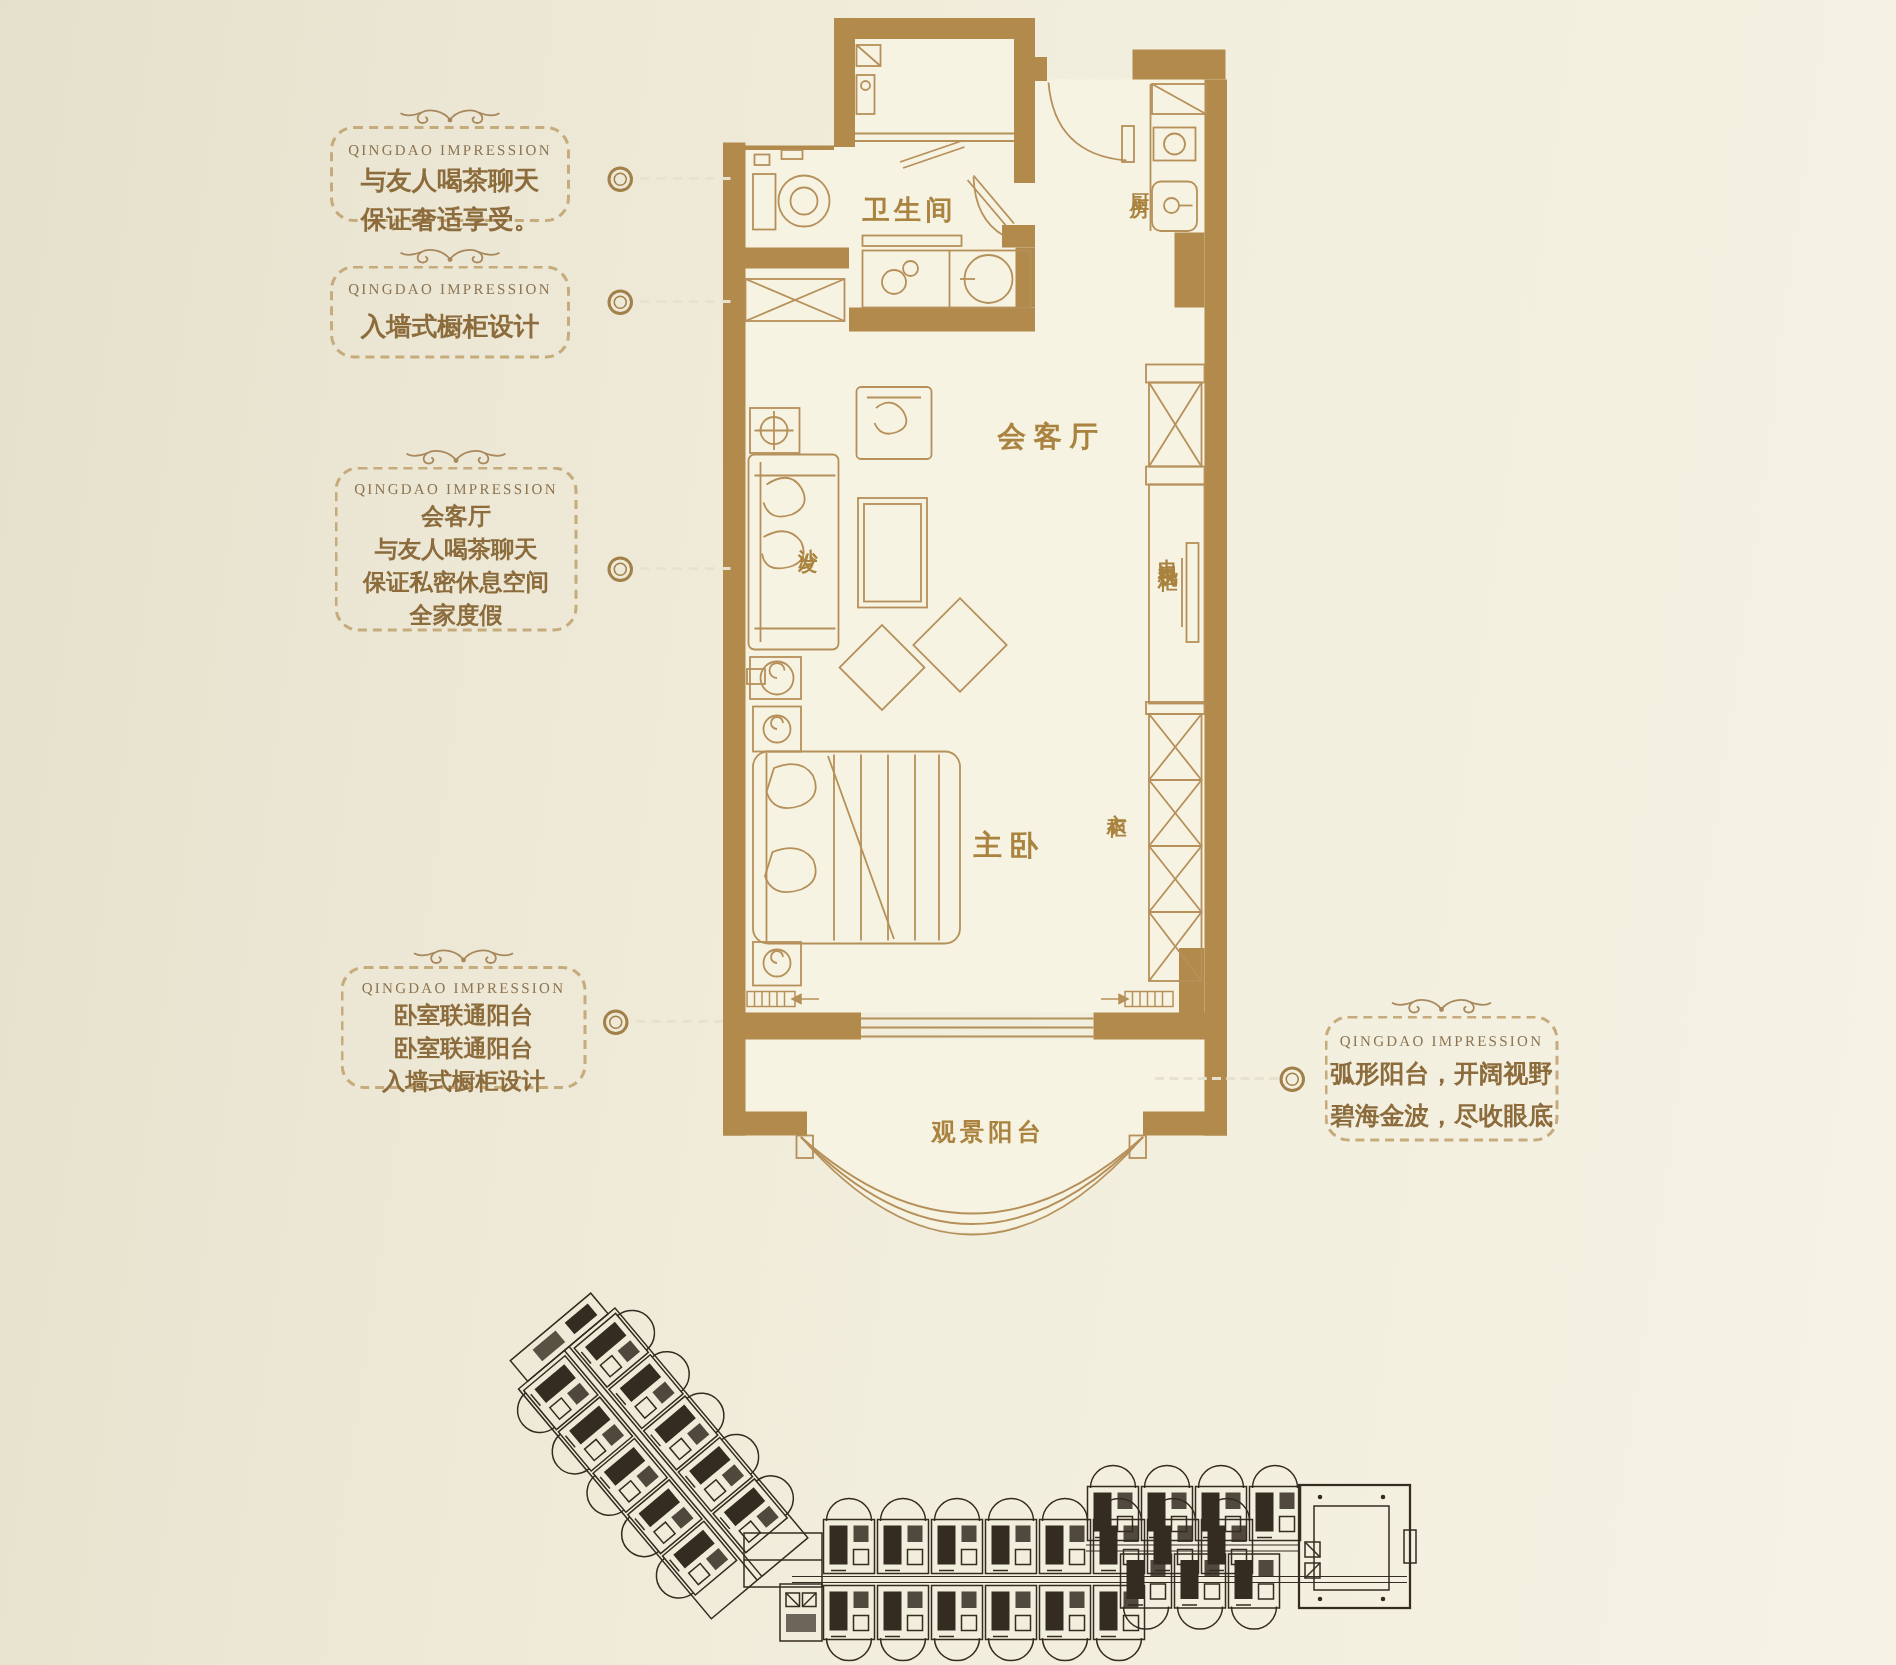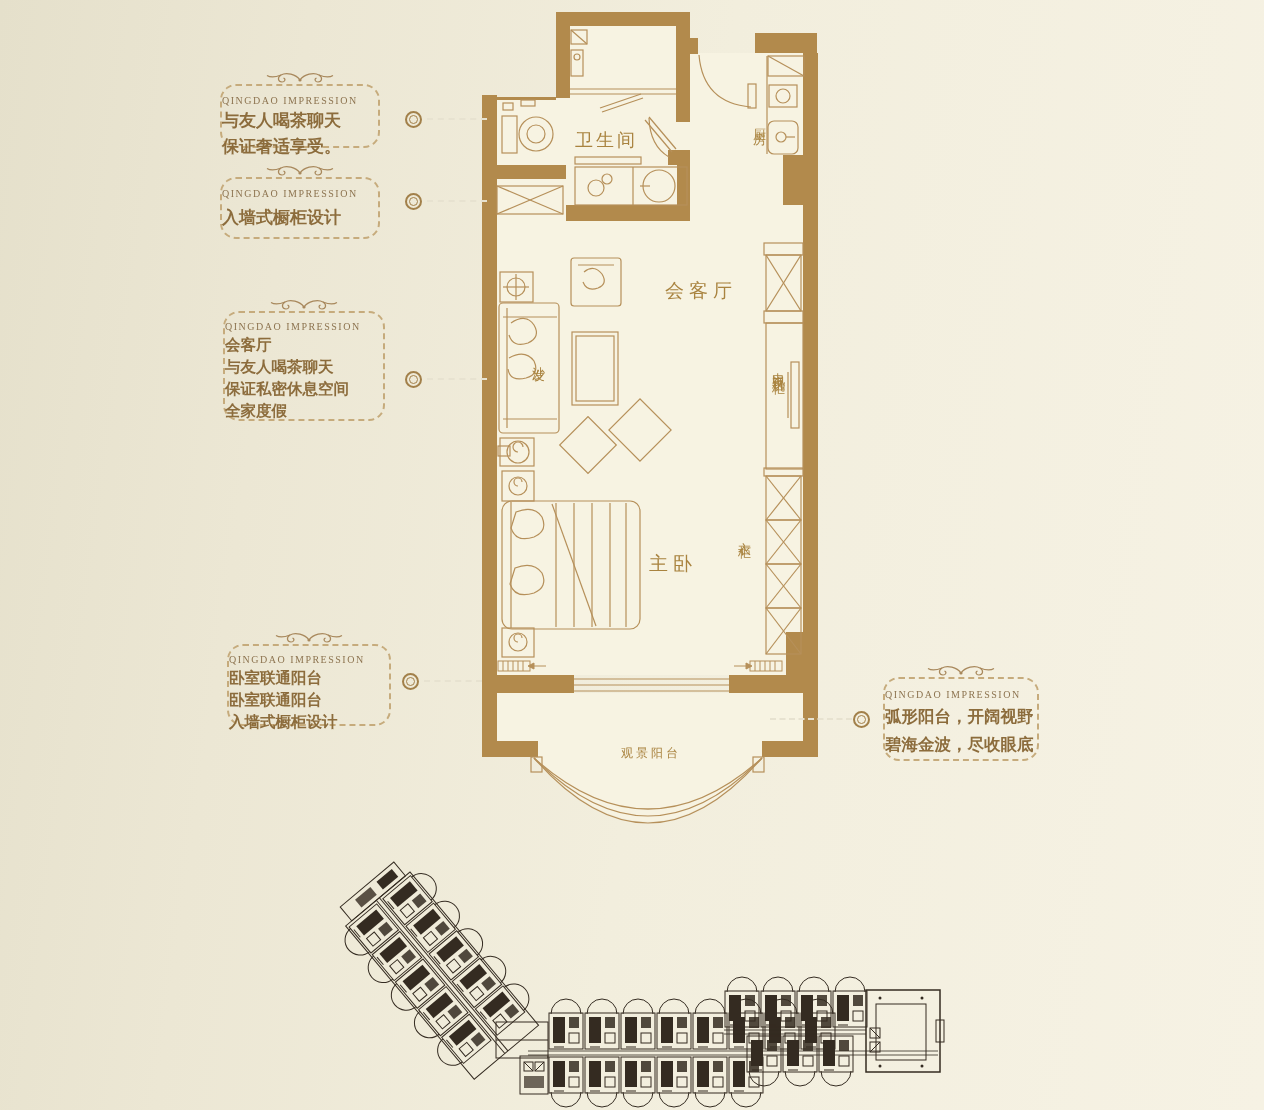--- a/index.html
+++ b/index.html
@@ -1,28 +1,28 @@
 <!DOCTYPE html>
 <html><head>
 <meta charset="utf-8">
 <style>
   html,body{margin:0;padding:0;}
   body{font-family:"Liberation Sans", sans-serif;}
   .canvas{position:relative;width:1264px;height:1110px;overflow:hidden;
     background:linear-gradient(98deg,#e5e0cb 0%,#ece7d4 22%,#f2eedd 52%,#f6f2e4 100%);}
   .plan-svg{position:absolute;left:0;top:0;}
   
-  .rlabel{position:absolute;color:#a9833f;font-weight:normal;white-space:nowrap;}
+  .rlabel{position:absolute;color:#a9833f;font-weight:bold;white-space:nowrap;}
   .rl-lg{font-size:19px;letter-spacing:5px;}
   .rl-md{font-size:18px;letter-spacing:3px;}
-  .rl-sm{font-size:12px;letter-spacing:3px;}
+  .rl-sm{font-size:16px;letter-spacing:3px;}
   .v{writing-mode:vertical-rl;text-orientation:upright;letter-spacing:3px;font-size:13px;}
   
   .callout{position:absolute;border:2px dashed #c6ab7c;border-radius:16px;
-    color:#8c6c3c;font-weight:bold;font-size:17px;line-height:26px;
+    text-align:center;color:#8c6c3c;font-weight:bold;font-size:17px;line-height:26px;
     box-sizing:border-box;padding-top:6px;}
   .callout .hdr{font-family:"Liberation Serif", serif;font-weight:normal;font-size:10px;
     letter-spacing:1.5px;color:#8d7450;line-height:14px;margin-top:2px;}
   .orn{position:absolute;top:-16px;left:50%;transform:translateX(-50%);}
   .c-sm{font-size:15.5px;line-height:22px;}
   
   .dot{position:absolute;width:13px;height:13px;border:2px solid #a2804a;border-radius:50%;}
   .dot::after{content:"";position:absolute;inset:2px;border:1.5px solid #a2804a;border-radius:50%;}
   
   .leader{position:absolute;border-top:2px dashed #e7e2d0;height:0;}

